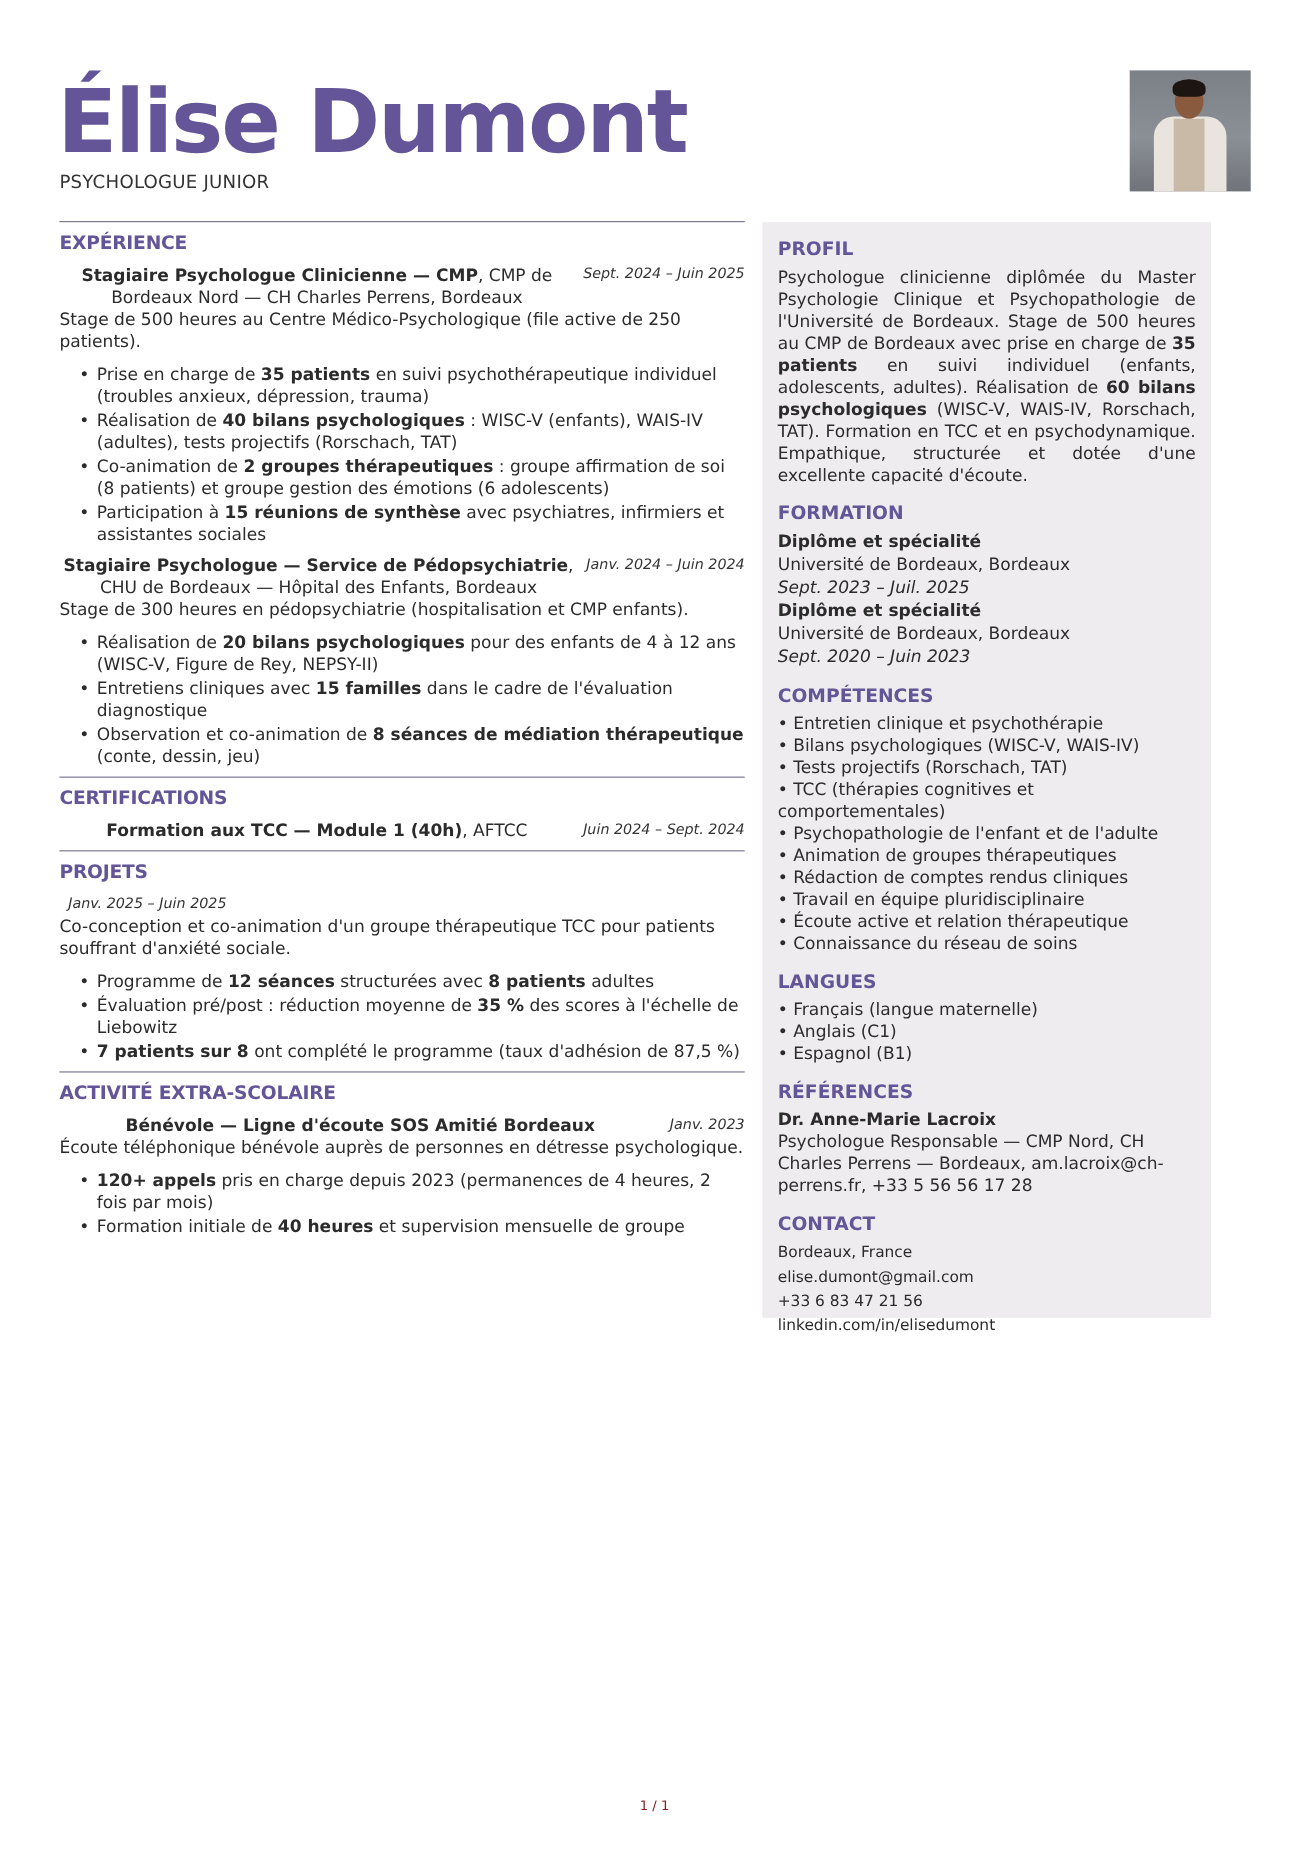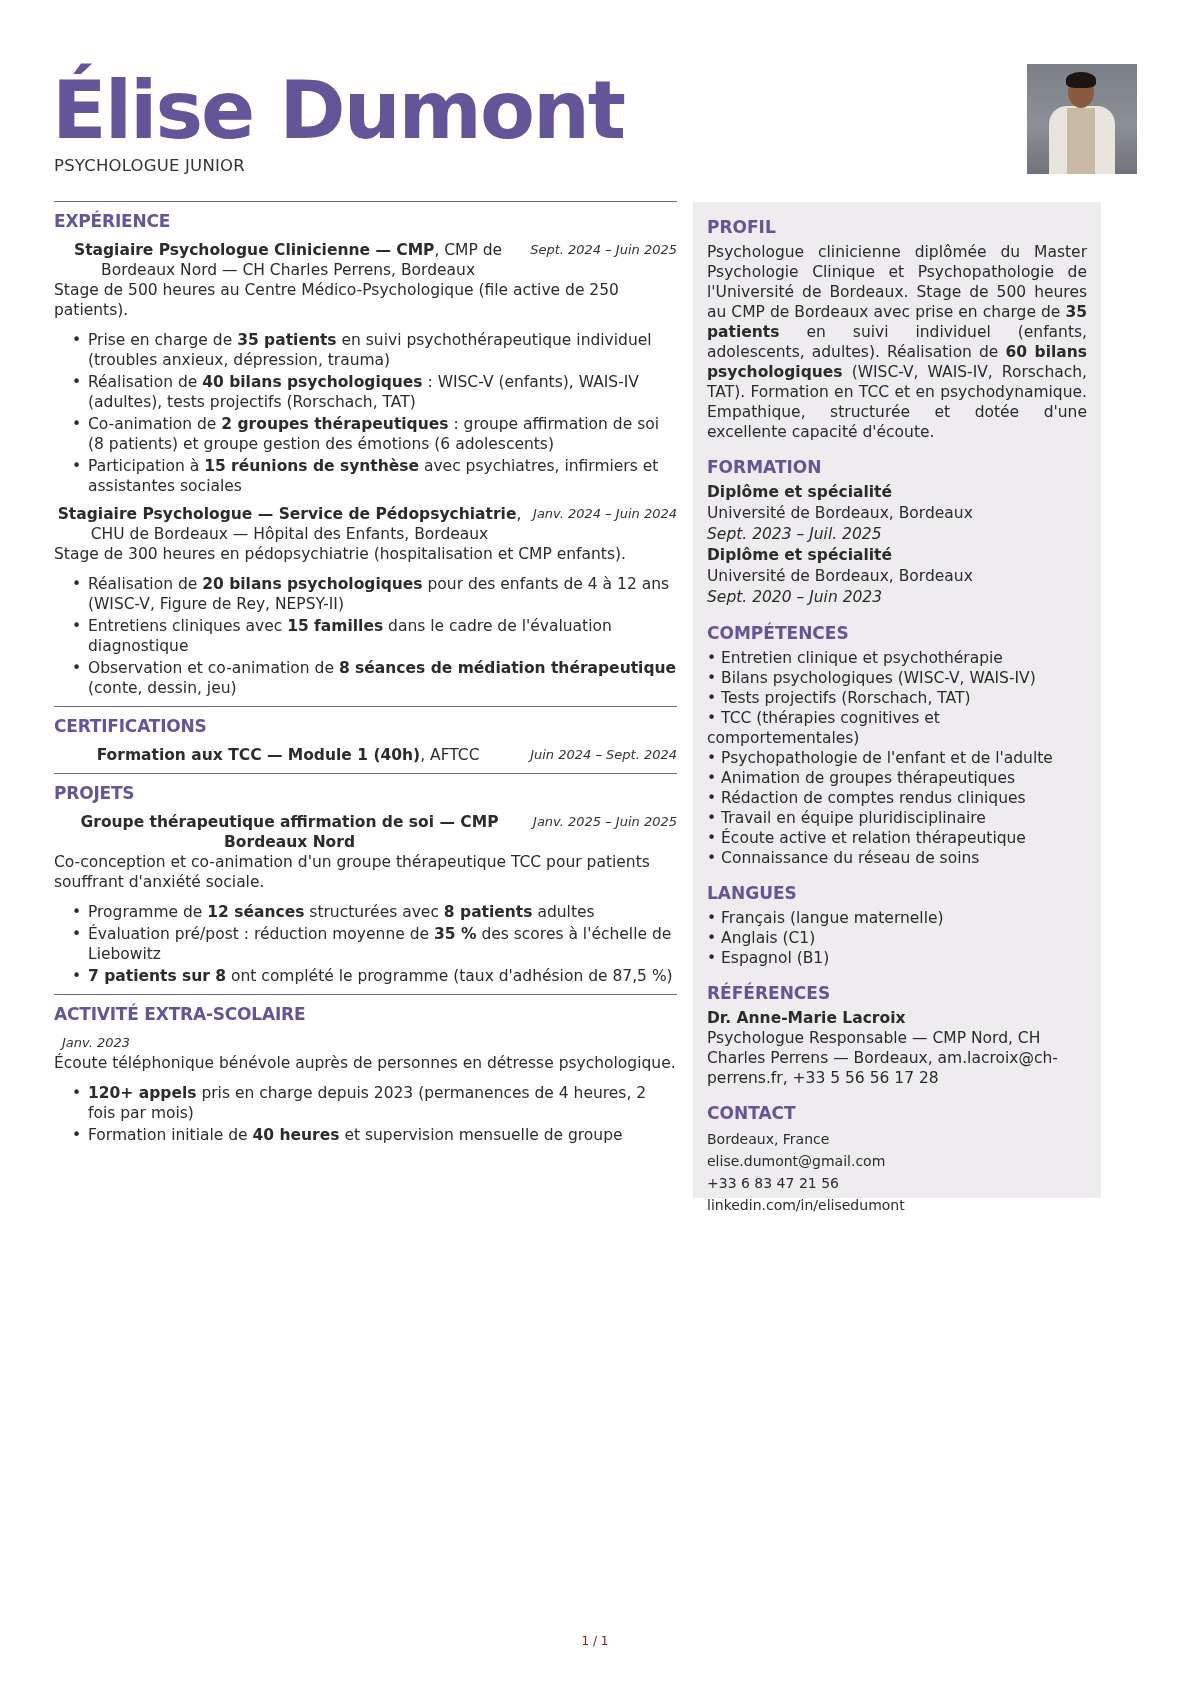--- a/index.html
+++ b/index.html
@@ -123,38 +123,38 @@
         </div>
         <div class="entry-date">Juin 2024 – Sept. 2024</div>
       </div>
     </div>
   </div>
 
   <div class="section">
     <h2>PROJETS</h2>
     <div class="entry">
       <div class="entry-head">
-        <div class="entry-title">
-          <b>Groupe thérapeutique affirmation de soi — CMP Bordeaux Nord</b>
-        </div>
         <div class="entry-date">Janv. 2025 – Juin 2025</div>
       </div>
       <div class="entry-desc">Co-conception et co-animation d'un groupe thérapeutique TCC pour patients souffrant d'anxiété sociale.</div>
       <ul class="bullets">
         <li><span>Programme de </span><b>12 séances</b><span> structurées avec </span><b>8 patients</b><span> adultes</span></li>
         <li><span>Évaluation pré/post : réduction moyenne de </span><b>35 %</b><span> des scores à l'échelle de Liebowitz</span></li>
         <li><span></span><b>7 patients sur 8</b><span> ont complété le programme (taux d'adhésion de 87,5 %)</span></li>
       </ul>
     </div>
   </div>
 
   <div class="section">
     <h2>ACTIVITÉ EXTRA-SCOLAIRE</h2>
     <div class="entry">
       <div class="entry-head">
+        <div class="entry-title">
+          <b>Bénévole — Ligne d'écoute SOS Amitié Bordeaux</b>
+        </div>
         <div class="entry-date">Janv. 2023</div>
       </div>
       <div class="entry-desc">Écoute téléphonique bénévole auprès de personnes en détresse psychologique.</div>
       <ul class="bullets">
         <li><span></span><b>120+ appels</b><span> pris en charge depuis 2023 (permanences de 4 heures, 2 fois par mois)</span></li>
         <li><span>Formation initiale de </span><b>40 heures</b><span> et supervision mensuelle de groupe</span></li>
       </ul>
     </div>
   </div>
 </div>

